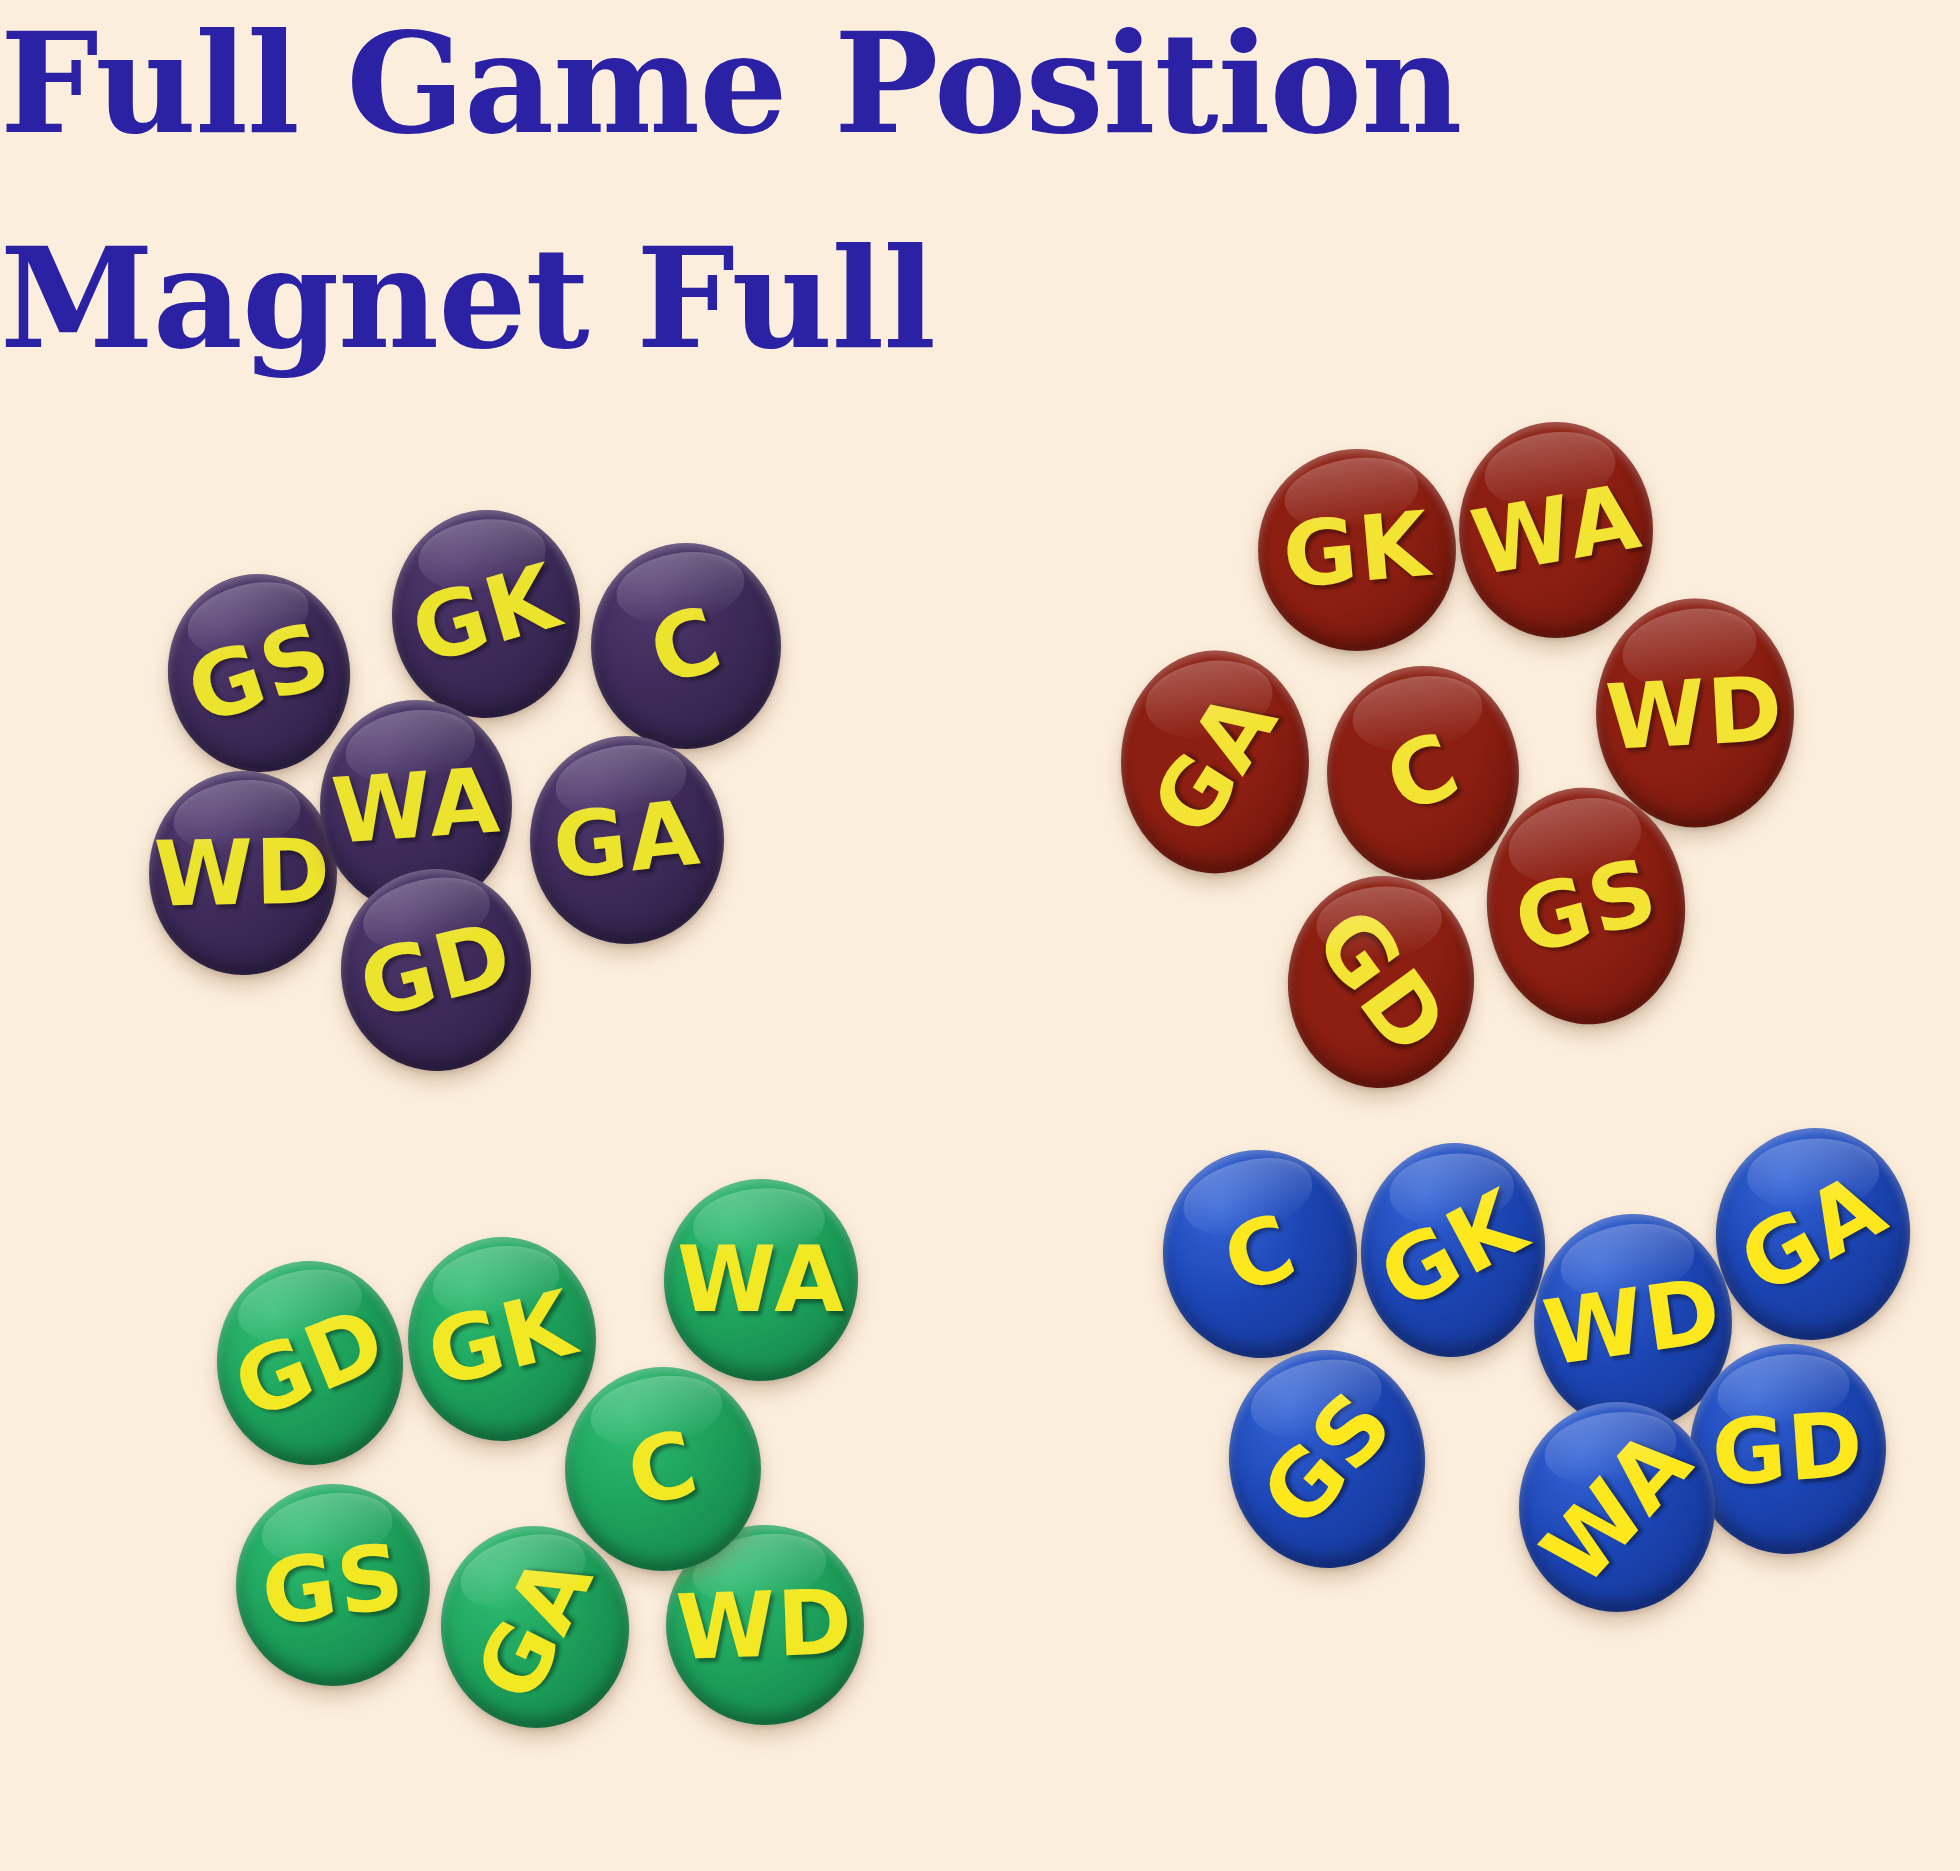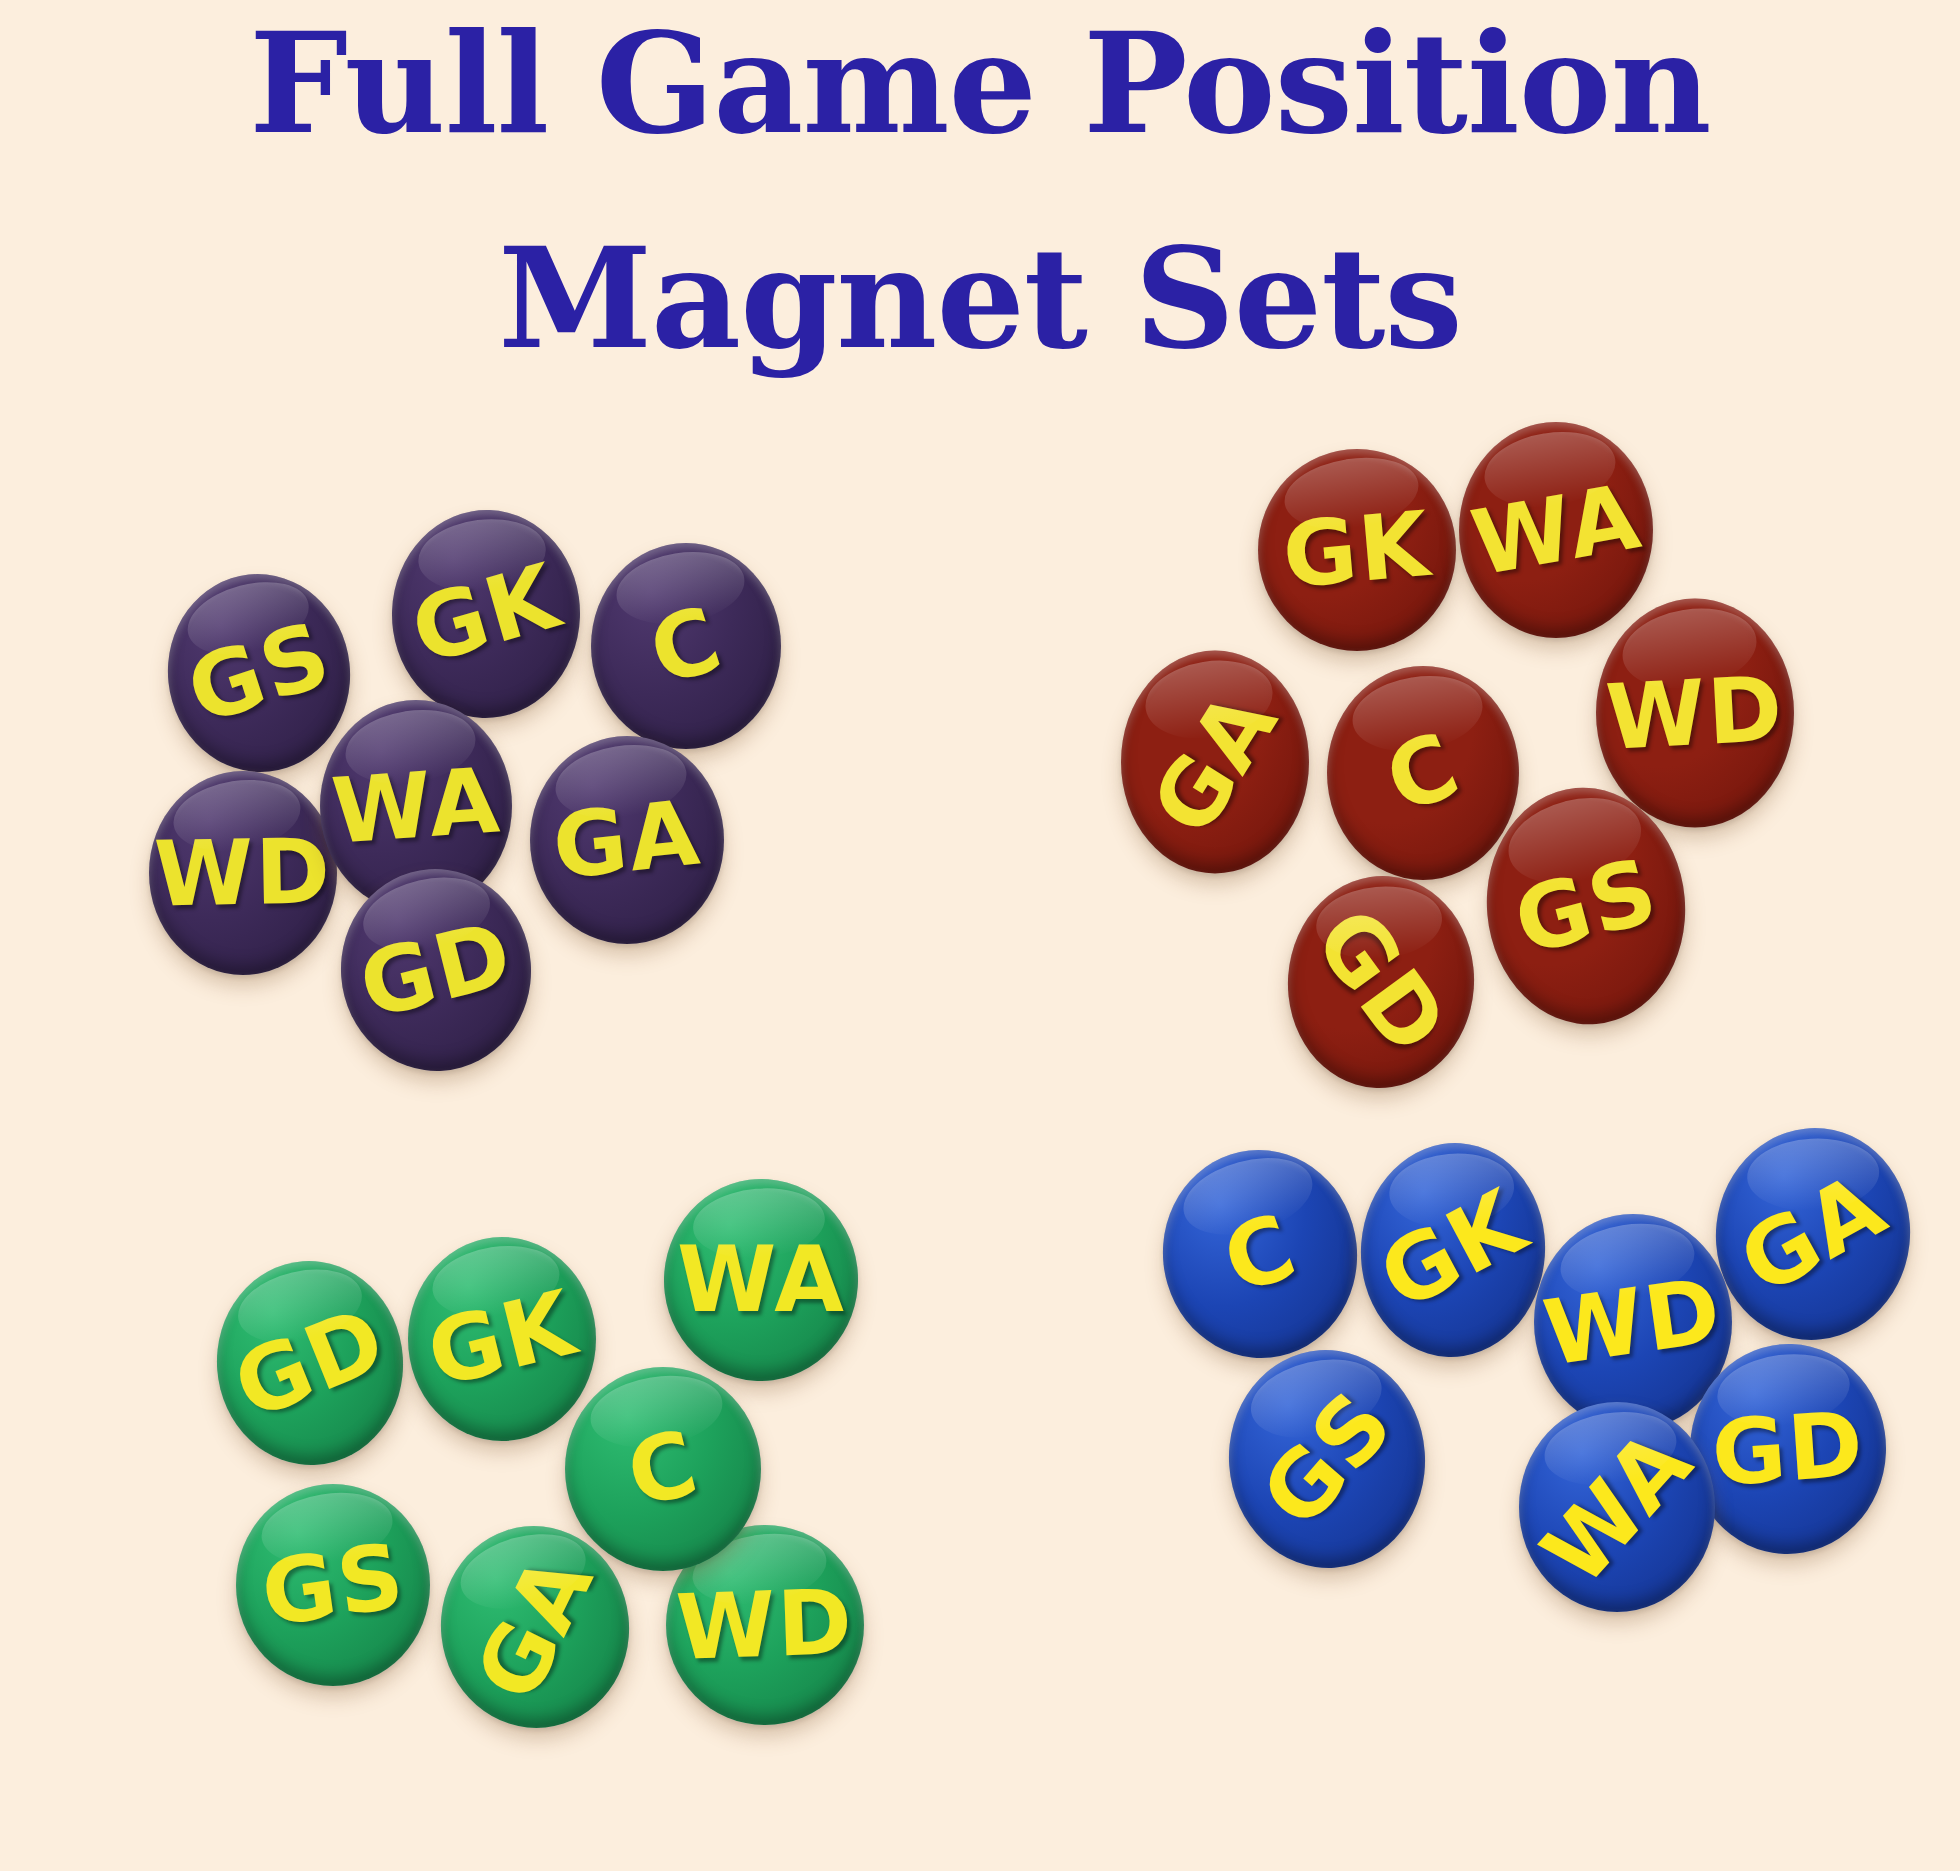--- a/index.html
+++ b/index.html
@@ -5,21 +5,21 @@
   html,body{margin:0;padding:0;}
   body{
     width:1960px;height:1871px;
     position:relative;
     overflow:hidden;
     background:#fceedd;
     font-family:"DejaVu Sans", sans-serif;
   }
   .canvas{position:absolute;inset:0;}
   .title{
-    position:absolute;left:0;width:1960px;text-align:center;
+    position:absolute;left:0;width:1960px;
     font-family:"DejaVu Serif", serif;
     font-weight:bold;
     color:#2b21a5;
     line-height:1;
     letter-spacing:-1px;
     font-size:139px;
   }
   .title-line-1{top:13.7px;}
   .title-line-2{top:229px;}
   .set{position:absolute;inset:0;}
@@ -51,21 +51,21 @@
     text-shadow:2.9px 3.9px 3.9px rgba(0,0,0,0.38);
     user-select:none;
   }
 </style>
 </head>
 <body style="background: rgb(252, 238, 221);">
 
 <div class="canvas">
   <div>
     <div class="title title-line-1" style="color: rgb(43, 33, 165);">Full Game Position</div>
-    <div class="title title-line-2" style="color: rgb(43, 33, 165);">Magnet Sets</div>
+    <div class="title title-line-2" style="color: rgb(43, 33, 165);">Magnet Full</div>
   </div>
   <div>
       <div class="set">
         <div class="magnet" style="left: 259px; top: 673px; width: 182px; height: 198px; z-index: 1; background: radial-gradient(at 32% 24%, rgb(80, 57, 111) 0%, rgb(61, 42, 89) 46%, rgb(42, 28, 64) 100%); transform: translate(-50%, -50%) rotate(-6deg);">
           <span class="magnet-label" style="color: rgb(236, 227, 45); transform: rotate(-12deg);">GS</span>
         </div>
         <div class="magnet" style="left: 486px; top: 614px; width: 188px; height: 208px; z-index: 1; background: radial-gradient(at 32% 24%, rgb(80, 57, 111) 0%, rgb(61, 42, 89) 46%, rgb(42, 28, 64) 100%); transform: translate(-50%, -50%) rotate(2deg);">
           <span class="magnet-label" style="color: rgb(236, 227, 45); transform: rotate(-18deg);">GK</span>
         </div>
         <div class="magnet" style="left: 686px; top: 646px; width: 190px; height: 206px; z-index: 1; background: radial-gradient(at 32% 24%, rgb(80, 57, 111) 0%, rgb(61, 42, 89) 46%, rgb(42, 28, 64) 100%); transform: translate(-50%, -50%) rotate(0deg);">

